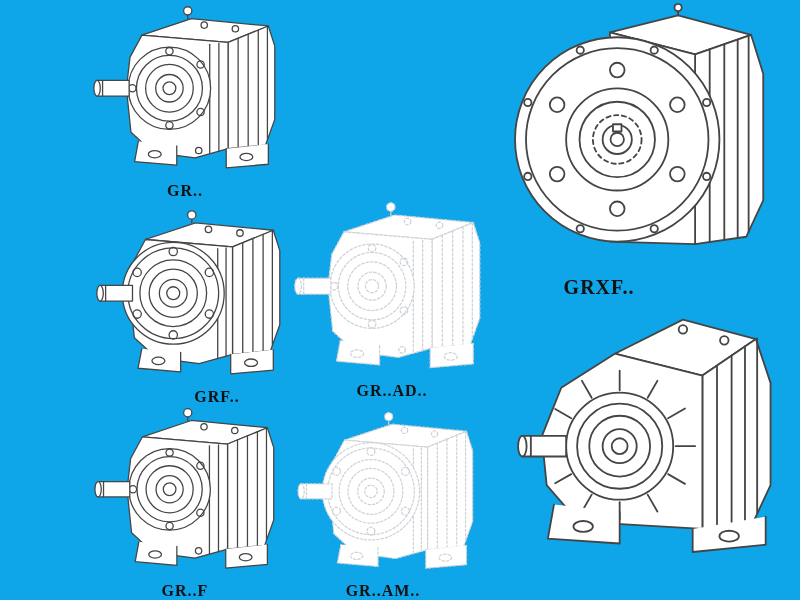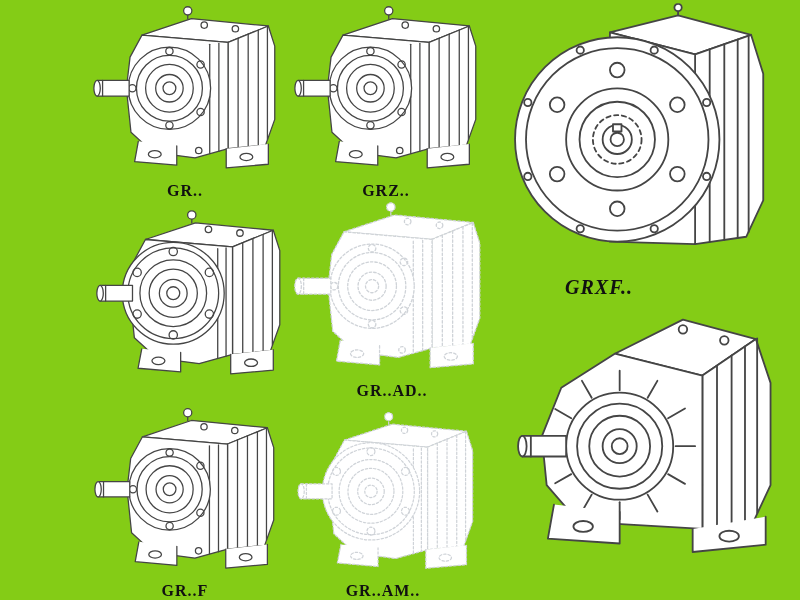--- a/index.html
+++ b/index.html
@@ -1,20 +1,20 @@
 <!DOCTYPE html>
 <html><head>
 <meta charset="utf-8">
 <style>
   * { margin:0; padding:0; box-sizing:border-box; }
   html,body { background:#ffffff; }
   body { font-family:"Liberation Serif","DejaVu Serif",serif; }
   .canvas {
     position:relative; width:800px; height:600px;
-    background:#84cc16; overflow:hidden;
+    background:#0ea5e9; overflow:hidden;
   }
   .fig { position:absolute; }
   .fig .art {
     display:block; width:100%; height:calc(100% - 24px);
     color:#454545;
   }
   .fig.ghost .art { color:#cfd3d8; stroke-dasharray:2.6 2.2; }
   .lbl {
     position:absolute; left:0; right:0; bottom:0; height:22px;
     text-align:center; font-weight:bold; font-size:16px;
@@ -177,38 +177,33 @@
 
 <div class="canvas">
 
   <figure class="fig" style="left:86px; top:4px; width:198px; height:198px;">
     <svg class="art" viewBox="0 0 210 190">
         <use href="#gb-basic"></use>
       </svg>
     <figcaption class="lbl">GR..</figcaption>
   </figure>
 
-  <figure class="fig" style="left:288px; top:4px; width:196px; height:198px;">
-    <svg class="art" viewBox="0 0 210 190">
-        <use href="#gb-basic"></use>
-      </svg>
-    <figcaption class="lbl">GRZ..</figcaption>
-  </figure>
 
   <figure class="fig" style="left:498px; top:0px; width:292px; height:298px;">
     <svg class="art" viewBox="0 0 240 220">
         <use href="#gb-bigflange"></use>
       </svg>
-    <figcaption class="lbl lbl-lg" style="transform:translateX(-45px);font-style:italic;">GRXF..</figcaption>
+    <figcaption class="lbl lbl-lg" style="transform:translateX(-45px);">GRXF..</figcaption>
   </figure>
 
   <figure class="fig" style="left:90px; top:208px; width:198px; height:200px;">
     <svg class="art" viewBox="0 0 210 190">
         <use href="#gb-flange"></use>
       </svg>
+    <figcaption class="lbl" style="transform:translateX(28px);">GRF..</figcaption>
   </figure>
 
   <figure class="fig ghost" style="left:288px; top:200px; width:200px; height:202px;">
     <svg class="art" viewBox="0 0 210 190">
         <use href="#gb-basic"></use>
       </svg>
     <figcaption class="lbl" style="transform:translateX(4px);">GR..AD..</figcaption>
   </figure>
 
   <figure class="fig" style="left:498px; top:296px; width:292px; height:300px;">

